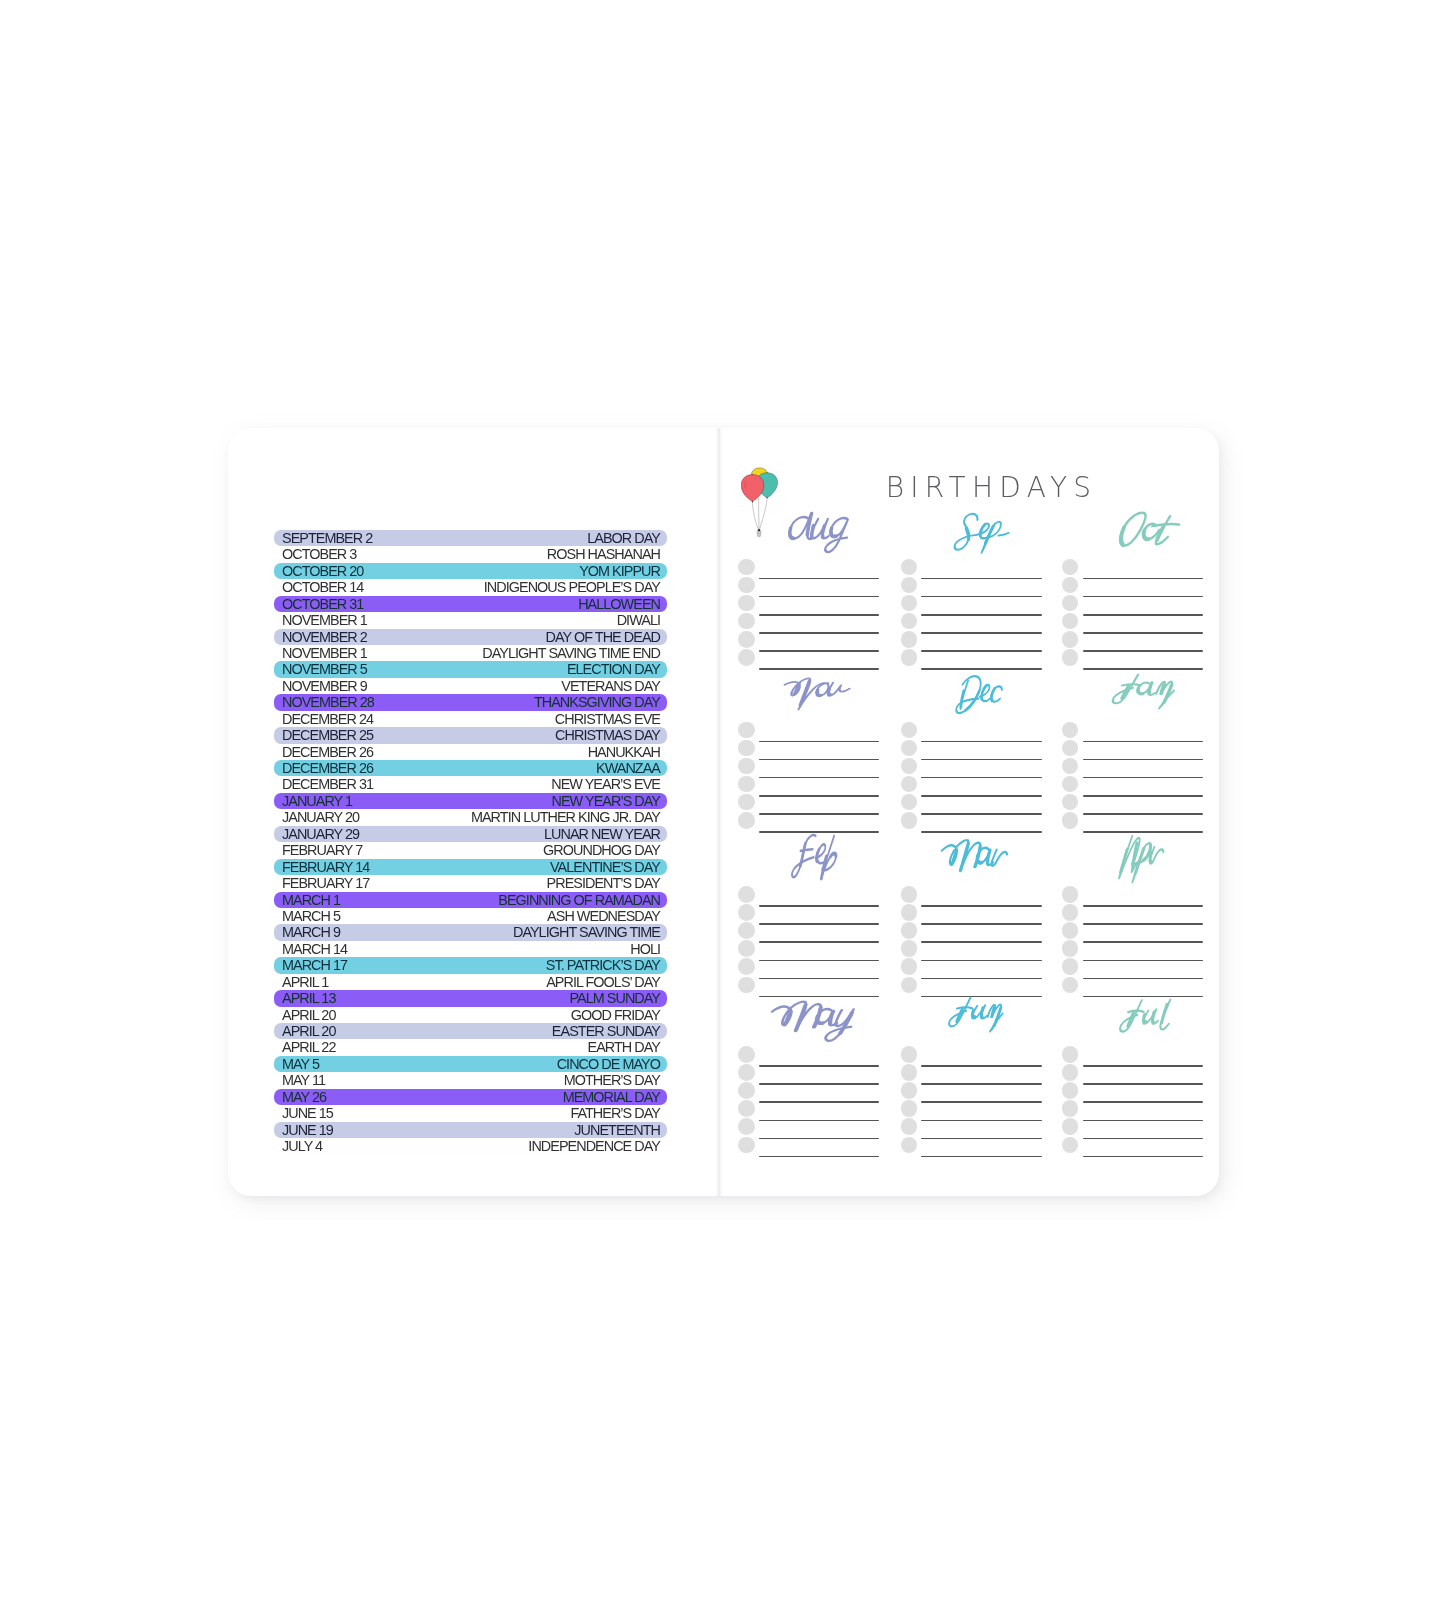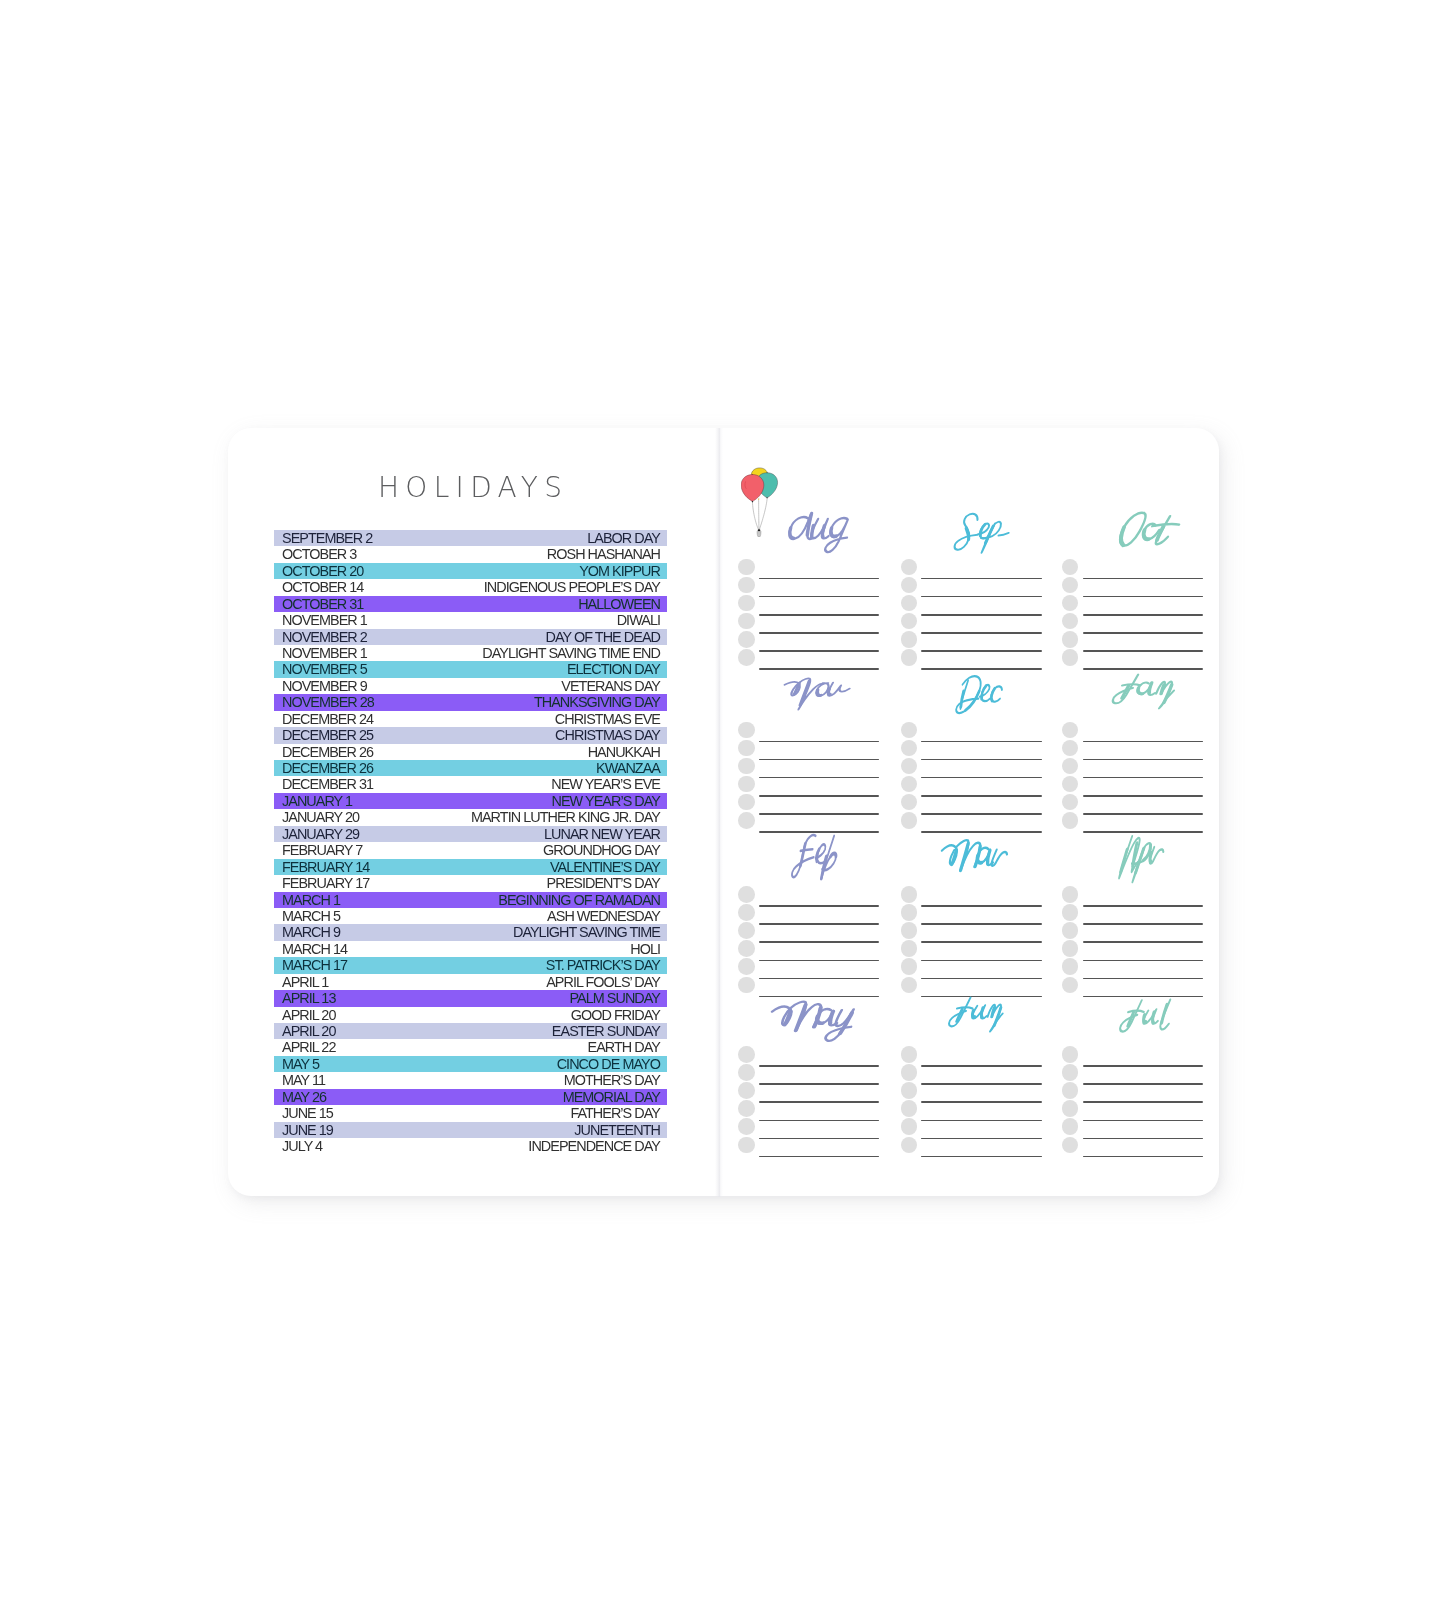--- a/index.html
+++ b/index.html
@@ -27,21 +27,21 @@
     font-size:28px;letter-spacing:6.3px;white-space:nowrap;
     line-height:1;text-indent:6.3px;
   }
   #holidays-title{left:-3.5px;top:46px;width:491px;}
   #birthdays-title{left:18.9px;top:46px;width:499px;}
   
   .hol-list{position:absolute;left:45.6px;top:101.9px;width:393.3px;}
   .hol-row{
     display:flex;justify-content:space-between;align-items:center;
     height:16.45px;padding:0 6.9px 0 8.4px;box-sizing:border-box;
-    font-size:14.4px;color:#303030;letter-spacing:-0.95px;
+    font-size:14.4px;color:#303030;letter-spacing:-0.95px;border-radius:7px;
   }
   .hol-row .d,.hol-row .n{white-space:nowrap;line-height:1;}
   .hol-row.c-lav{background:#c6cbe6;color:#1d2239;}
   .hol-row.c-cyn{background:#73cfe2;color:#0c313d;}
   .hol-row.c-grn{background:#8b5cf6;color:#13312d;}
   
   .bd-grid{position:absolute;left:0;top:0;width:499px;height:769px;}
   .bd-cell{position:absolute;width:140.2px;}
   .bd-month{position:absolute;left:0;top:0;width:140.2px;height:46px;}
   .bd-month svg{position:absolute;left:0;top:0;overflow:visible;}
@@ -51,21 +51,20 @@
   .balloons{position:absolute;left:21.4px;top:38.5px;width:39.5px;height:70.2px;}
 </style>
 </head>
 <body>
 
 <div class="stage">
   <div class="spread">
     <div class="spine"></div>
 
     <div class="page-left">
-      <div class="sect-title" id="holidays-title">HOLIDAYS</div>
       <div class="hol-list" id="hol-list">
           <div class="hol-row c-lav">
             <span class="d">SEPTEMBER 2</span>
             <span class="n">LABOR DAY</span>
           </div>
           <div class="hol-row ">
             <span class="d">OCTOBER 3</span>
             <span class="n">ROSH HASHANAH</span>
           </div>
           <div class="hol-row c-cyn">
@@ -209,20 +208,21 @@
             <span class="n">JUNETEENTH</span>
           </div>
           <div class="hol-row ">
             <span class="d">JULY 4</span>
             <span class="n">INDEPENDENCE DAY</span>
           </div>
         </div>
     </div>
 
     <div class="page-right">
+      <div class="sect-title" id="birthdays-title">BIRTHDAYS</div>
 
       <div class="balloons">
         <svg width="39.5" height="70.2" viewBox="3.8 5.2 36.5 71.8" preserveAspectRatio="none" aria-hidden="true">
           <g stroke-linejoin="round" stroke-linecap="round">
             <path d="M13.4 14.6 C12.6 10.4 15.6 6.7 19.9 6.2 C24.6 5.6 28.2 8.5 28.4 12.8
                      C28.6 17.0 26.4 22.6 23.4 26.6 C22.4 28.0 21.4 29.0 20.7 29.0
                      C20.0 29.0 18.9 27.8 17.7 26.0 L15.7 21.4 C14.3 19.5 13.6 16.9 13.4 14.6 Z" fill="#f3d41e" stroke="#4c4325" stroke-width="0.42"></path>
             <path d="M27.9 11.0 C33.6 11.0 37.6 15.3 37.6 20.9 C37.6 26.3 34.4 31.3 31.0 34.4
                      C29.6 35.7 28.6 36.4 27.9 36.4 C27.2 36.4 26.2 35.7 24.8 34.4
                      C21.4 31.3 18.2 26.3 18.2 20.9 C18.2 15.3 22.2 11.0 27.9 11.0 Z" fill="#4dbdad" stroke="#3f4e50" stroke-width="0.42"></path>

